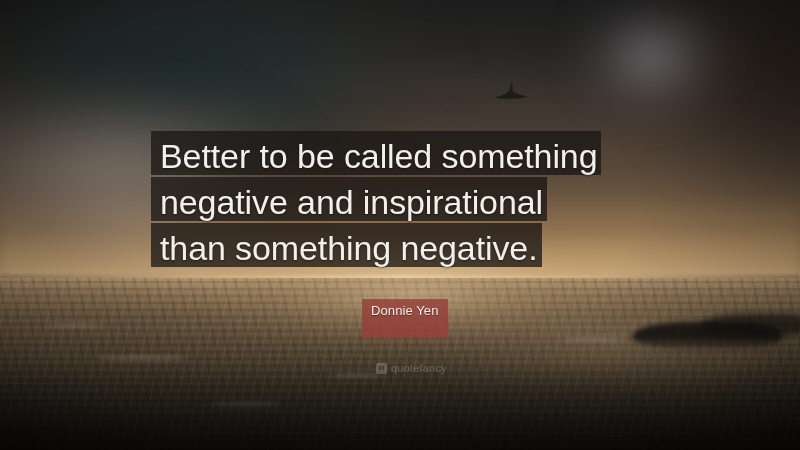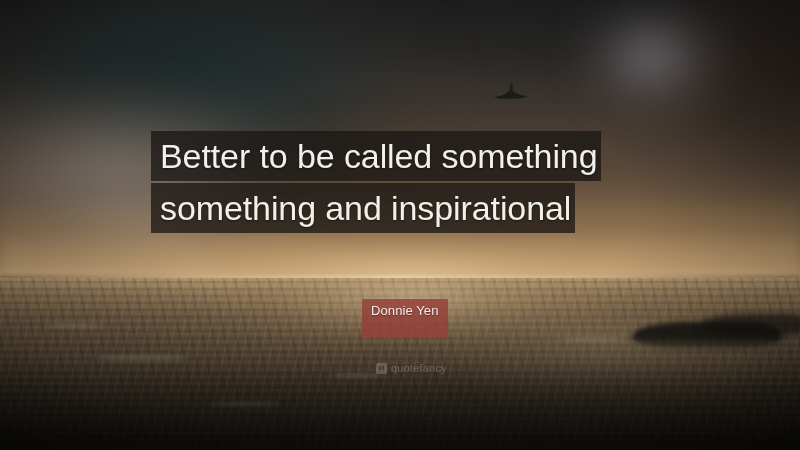--- a/index.html
+++ b/index.html
@@ -299,21 +299,21 @@
     width: 500px;
   }
   .quote-line {
     display: block;
     width: max-content;
     max-width: 500px;
     background: rgba(26,23,20,0.76);
     color: #f2f0ec;
     font-size: 34px;
     line-height: 50px;
-    height: 50px;
+    height: 44px;
     font-weight: 400;
     letter-spacing: -0.1px;
     padding: 0 4px 0 9px;
     margin-bottom: 2px;
     white-space: nowrap;
     box-sizing: border-box;
     text-shadow: 0 1px 2px rgba(0,0,0,0.45);
   }
 
   
@@ -411,21 +411,22 @@
       <div class="foam" style="left:560px; top:60px; width:66px; height:3px;"></div>
 
       <div class="sea-bottom-dark"></div>
     </div>
 
     <div class="vignette"></div>
   </div>
 
   <div class="quote-block">
     <span class="quote-line">Better to be called something</span>
-    <span class="quote-line">something and inspirational</span>
+    <span class="quote-line">negative and inspirational</span>
+    <span class="quote-line">than something negative.</span>
   </div>
 
   <div class="author">Donnie Yen</div>
 
   <div class="watermark">
     <span class="wm-mark"></span>
     <span class="wm-text">quotefancy</span>
   </div>
 
 </div>

